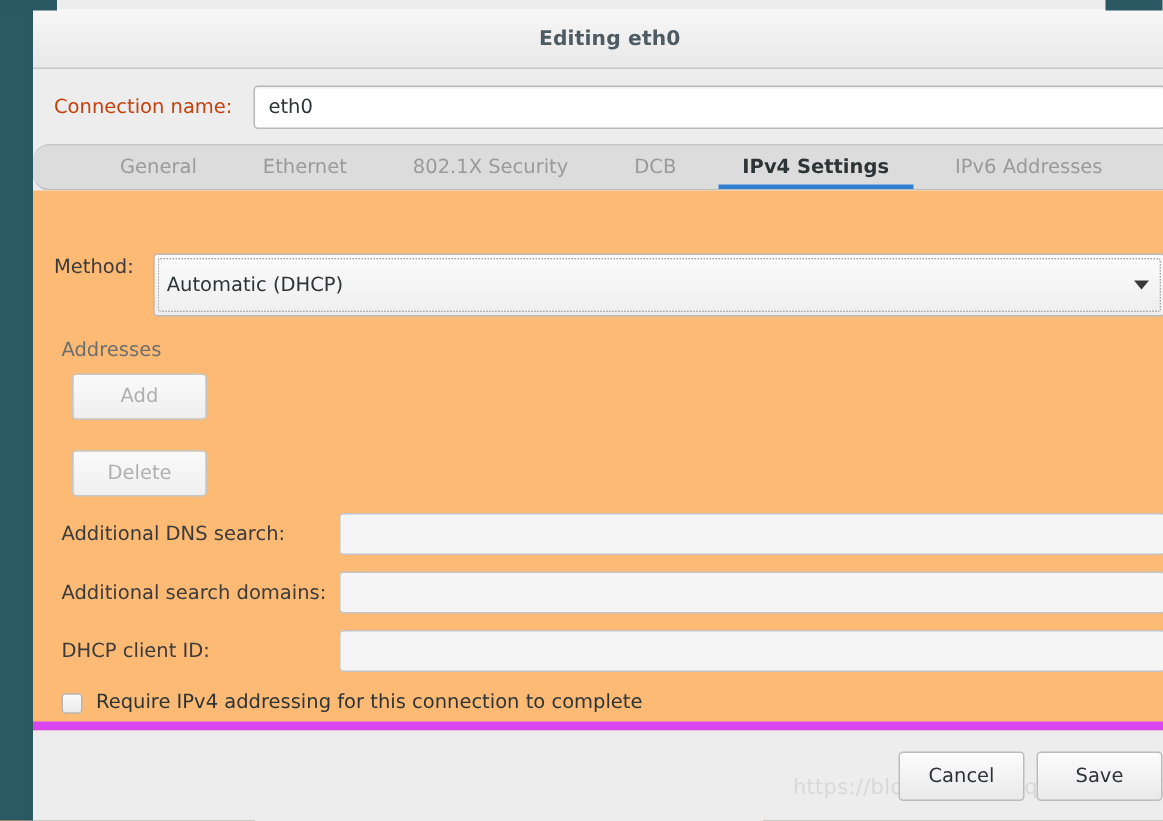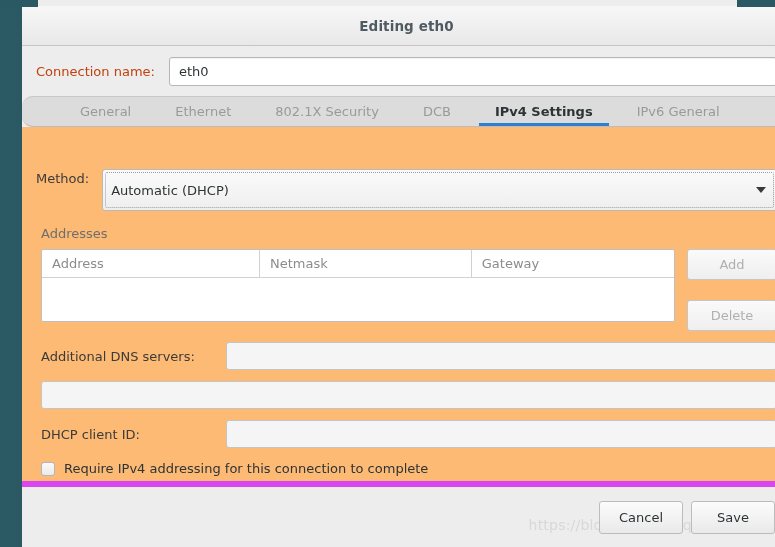--- a/index.html
+++ b/index.html
@@ -399,57 +399,50 @@
     <div class="tab">
         <span>802.1X Security</span>
       </div>
     <div class="tab">
         <span>DCB</span>
       </div>
     <div class="tab active">
         <span>IPv4 Settings</span>
       </div>
     <div class="tab">
-        <span>IPv6 General</span>
+        <span>IPv6 Addresses</span>
       </div>
   </div>
 
   <div id="content">
 
     <div id="method-row">
       <span id="method-label">Method:</span>
       <div id="method-combo">
         <span id="method-value">Automatic (DHCP)</span>
         <span id="method-arrow"></span>
       </div>
     </div>
 
     <div id="addresses-label">Addresses</div>
 
     <div id="addr-block">
-      <div id="addr-table">
-        <div id="addr-head">
-          <div class="addr-col c0">Address</div>
-          <div class="addr-col c1">Netmask</div>
-          <div class="addr-col c2">Gateway</div>
-        </div>
-        <div id="addr-body"></div>
-      </div>
       <div id="addr-buttons">
         <div class="side-btn">Add</div>
         <div class="side-btn">Delete</div>
       </div>
     </div>
 
     <div class="field-row">
-      <span class="field-label">Additional DNS servers:</span>
+      <span class="field-label">Additional DNS search:</span>
       <input class="field-input" type="text" value="" style="">
     </div>
 
     <div class="field-row">
+      <span class="field-label">Additional search domains:</span>
       <input class="field-input" type="text" value="" style="">
     </div>
 
     <div class="field-row">
       <span class="field-label">DHCP client ID:</span>
       <input class="field-input" type="text" value="" style="">
     </div>
 
     <div id="check-row">
       <span id="check-box"></span>

